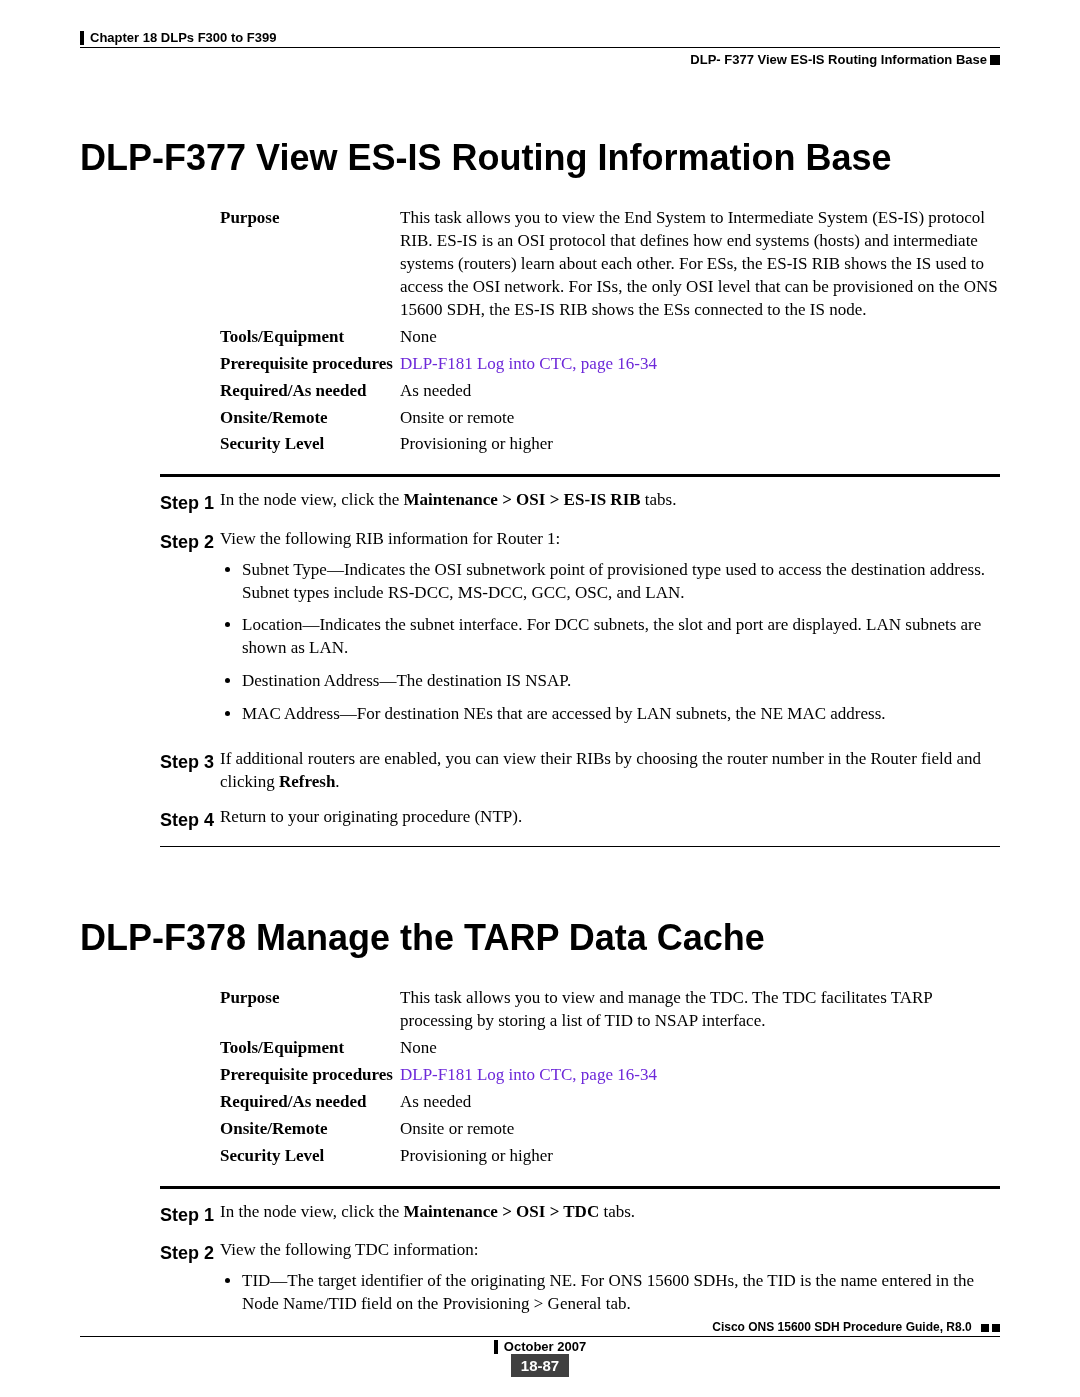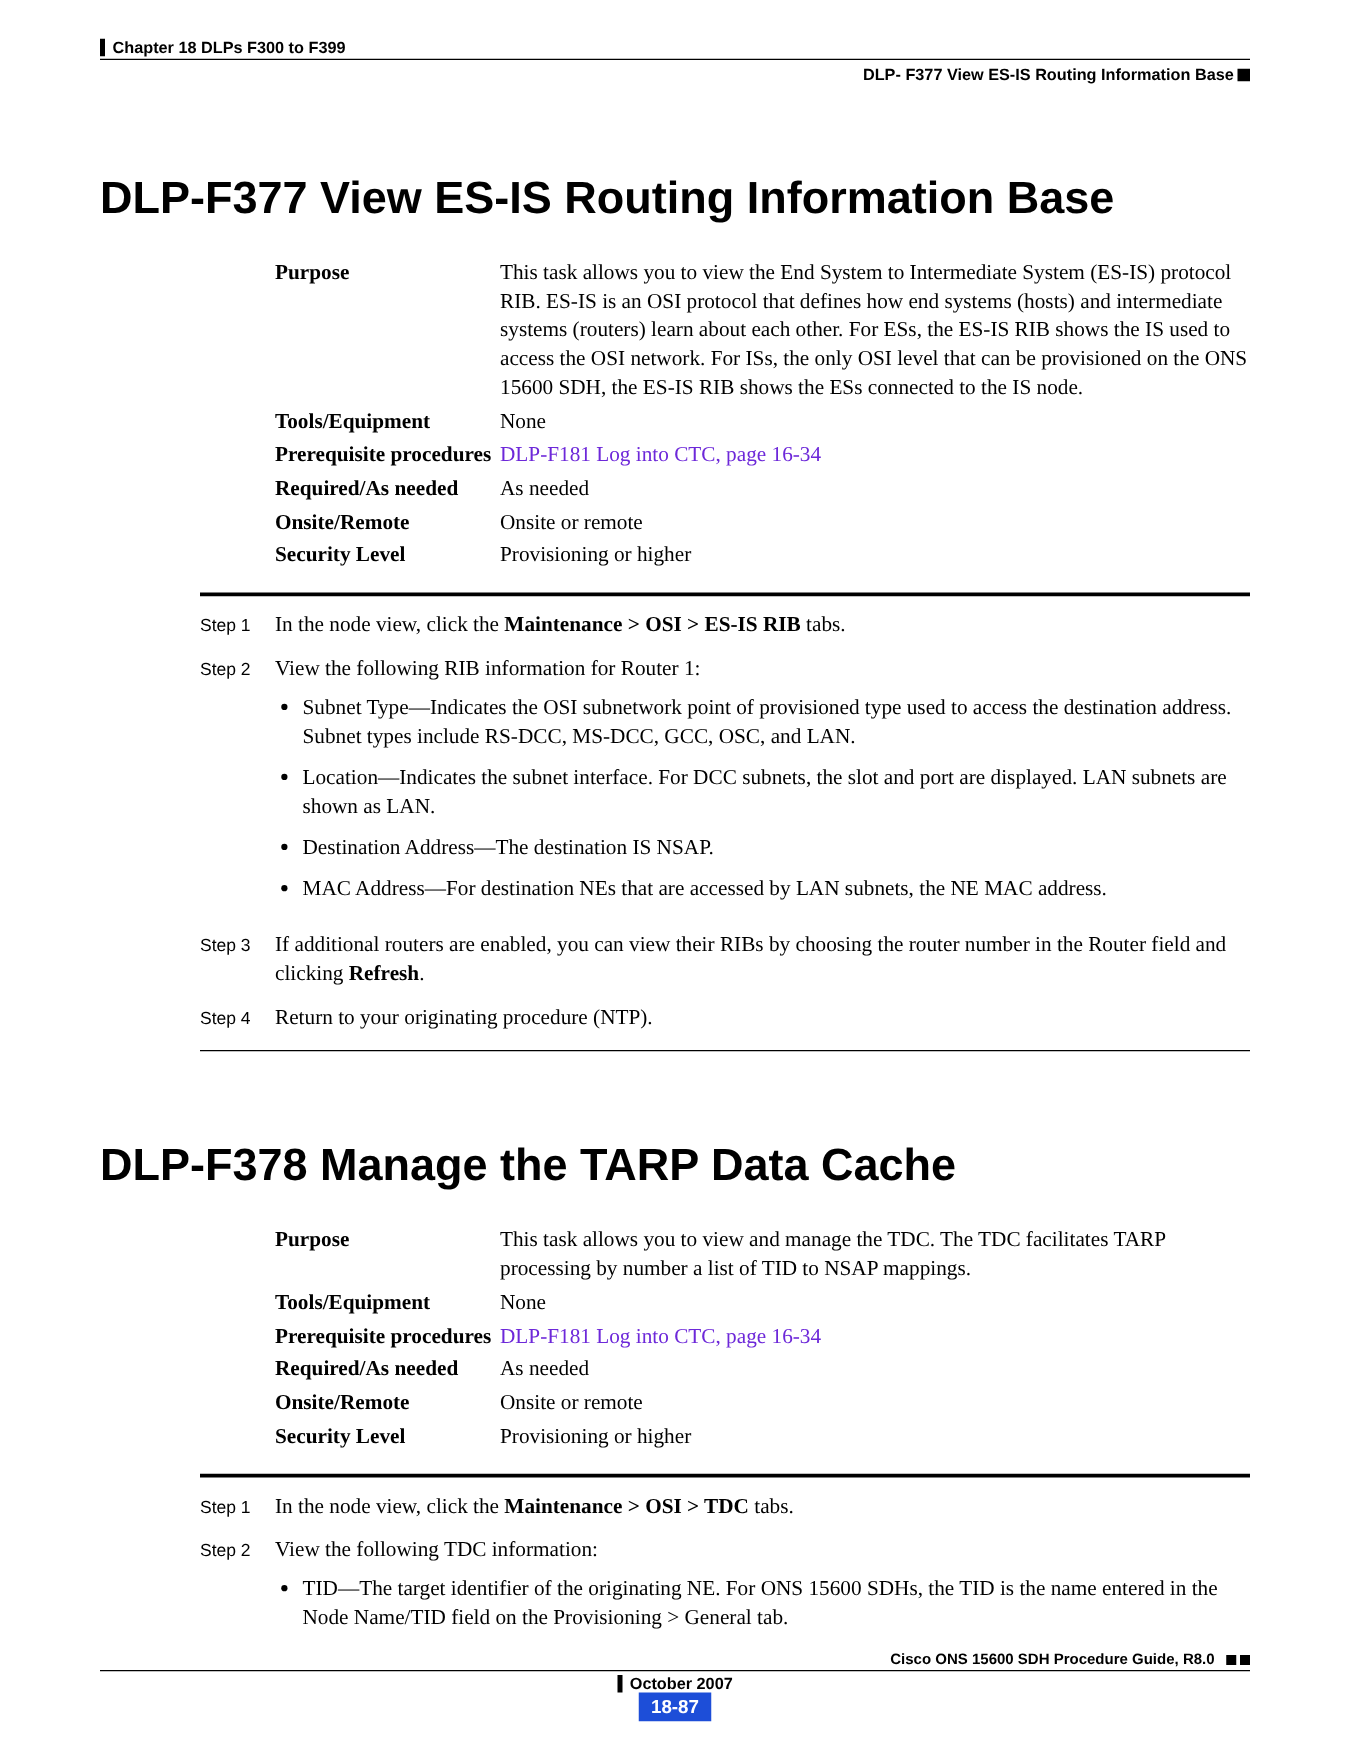--- a/index.html
+++ b/index.html
@@ -92,22 +92,22 @@
     line-height: 1.35;
   }
   .step-row {
     display: flex;
     margin-bottom: 12px;
   }
   .step-label {
     width: 60px;
     flex: 0 0 60px;
     font-family: Arial, Helvetica, sans-serif;
-    font-weight: normal;
-    font-size: 14px;
+    font-weight: bold;
+    font-size: 18px;
     padding-top: 2px;
   }
   .step-body {
     flex: 1;
   }
   ul.bullets {
     margin: 8px 0 0 0;
     padding-left: 22px;
   }
   ul.bullets li {
@@ -158,21 +158,21 @@
     font-family: Arial, Helvetica, sans-serif;
     font-weight: bold;
     font-size: 13px;
   }
   .footer-date .bar {
     width: 4px;
     height: 14px;
     background: #000;
   }
   .page-num {
-    background: #1d4ed8;
+    background: #404040;
     color: #fff;
     font-family: Arial, Helvetica, sans-serif;
     font-weight: bold;
     font-size: 15px;
     padding: 3px 10px;
   }
 </style>
 </head>
 <body>
 
@@ -255,21 +255,21 @@
     </div>
   </div>
 
   <hr class="rule-thin">
 
   <div class="section-title" style="">DLP-F378 Manage the TARP Data Cache</div>
 
   <div class="meta-table">
     <div class="meta-row">
       <div class="meta-label">Purpose</div>
-      <div class="meta-value">This task allows you to view and manage the TDC. The TDC facilitates TARP processing by number a list of TID to NSAP mappings.</div>
+      <div class="meta-value">This task allows you to view and manage the TDC. The TDC facilitates TARP processing by storing a list of TID to NSAP interface.</div>
     </div>
     <div class="meta-row">
       <div class="meta-label">Tools/Equipment</div>
       <div class="meta-value">None</div>
     </div>
     <div class="meta-row">
       <div class="meta-label">Prerequisite procedures</div>
       <div class="meta-value link">DLP-F181 Log into CTC, page 16-34</div>
     </div>
     <div class="meta-row">

